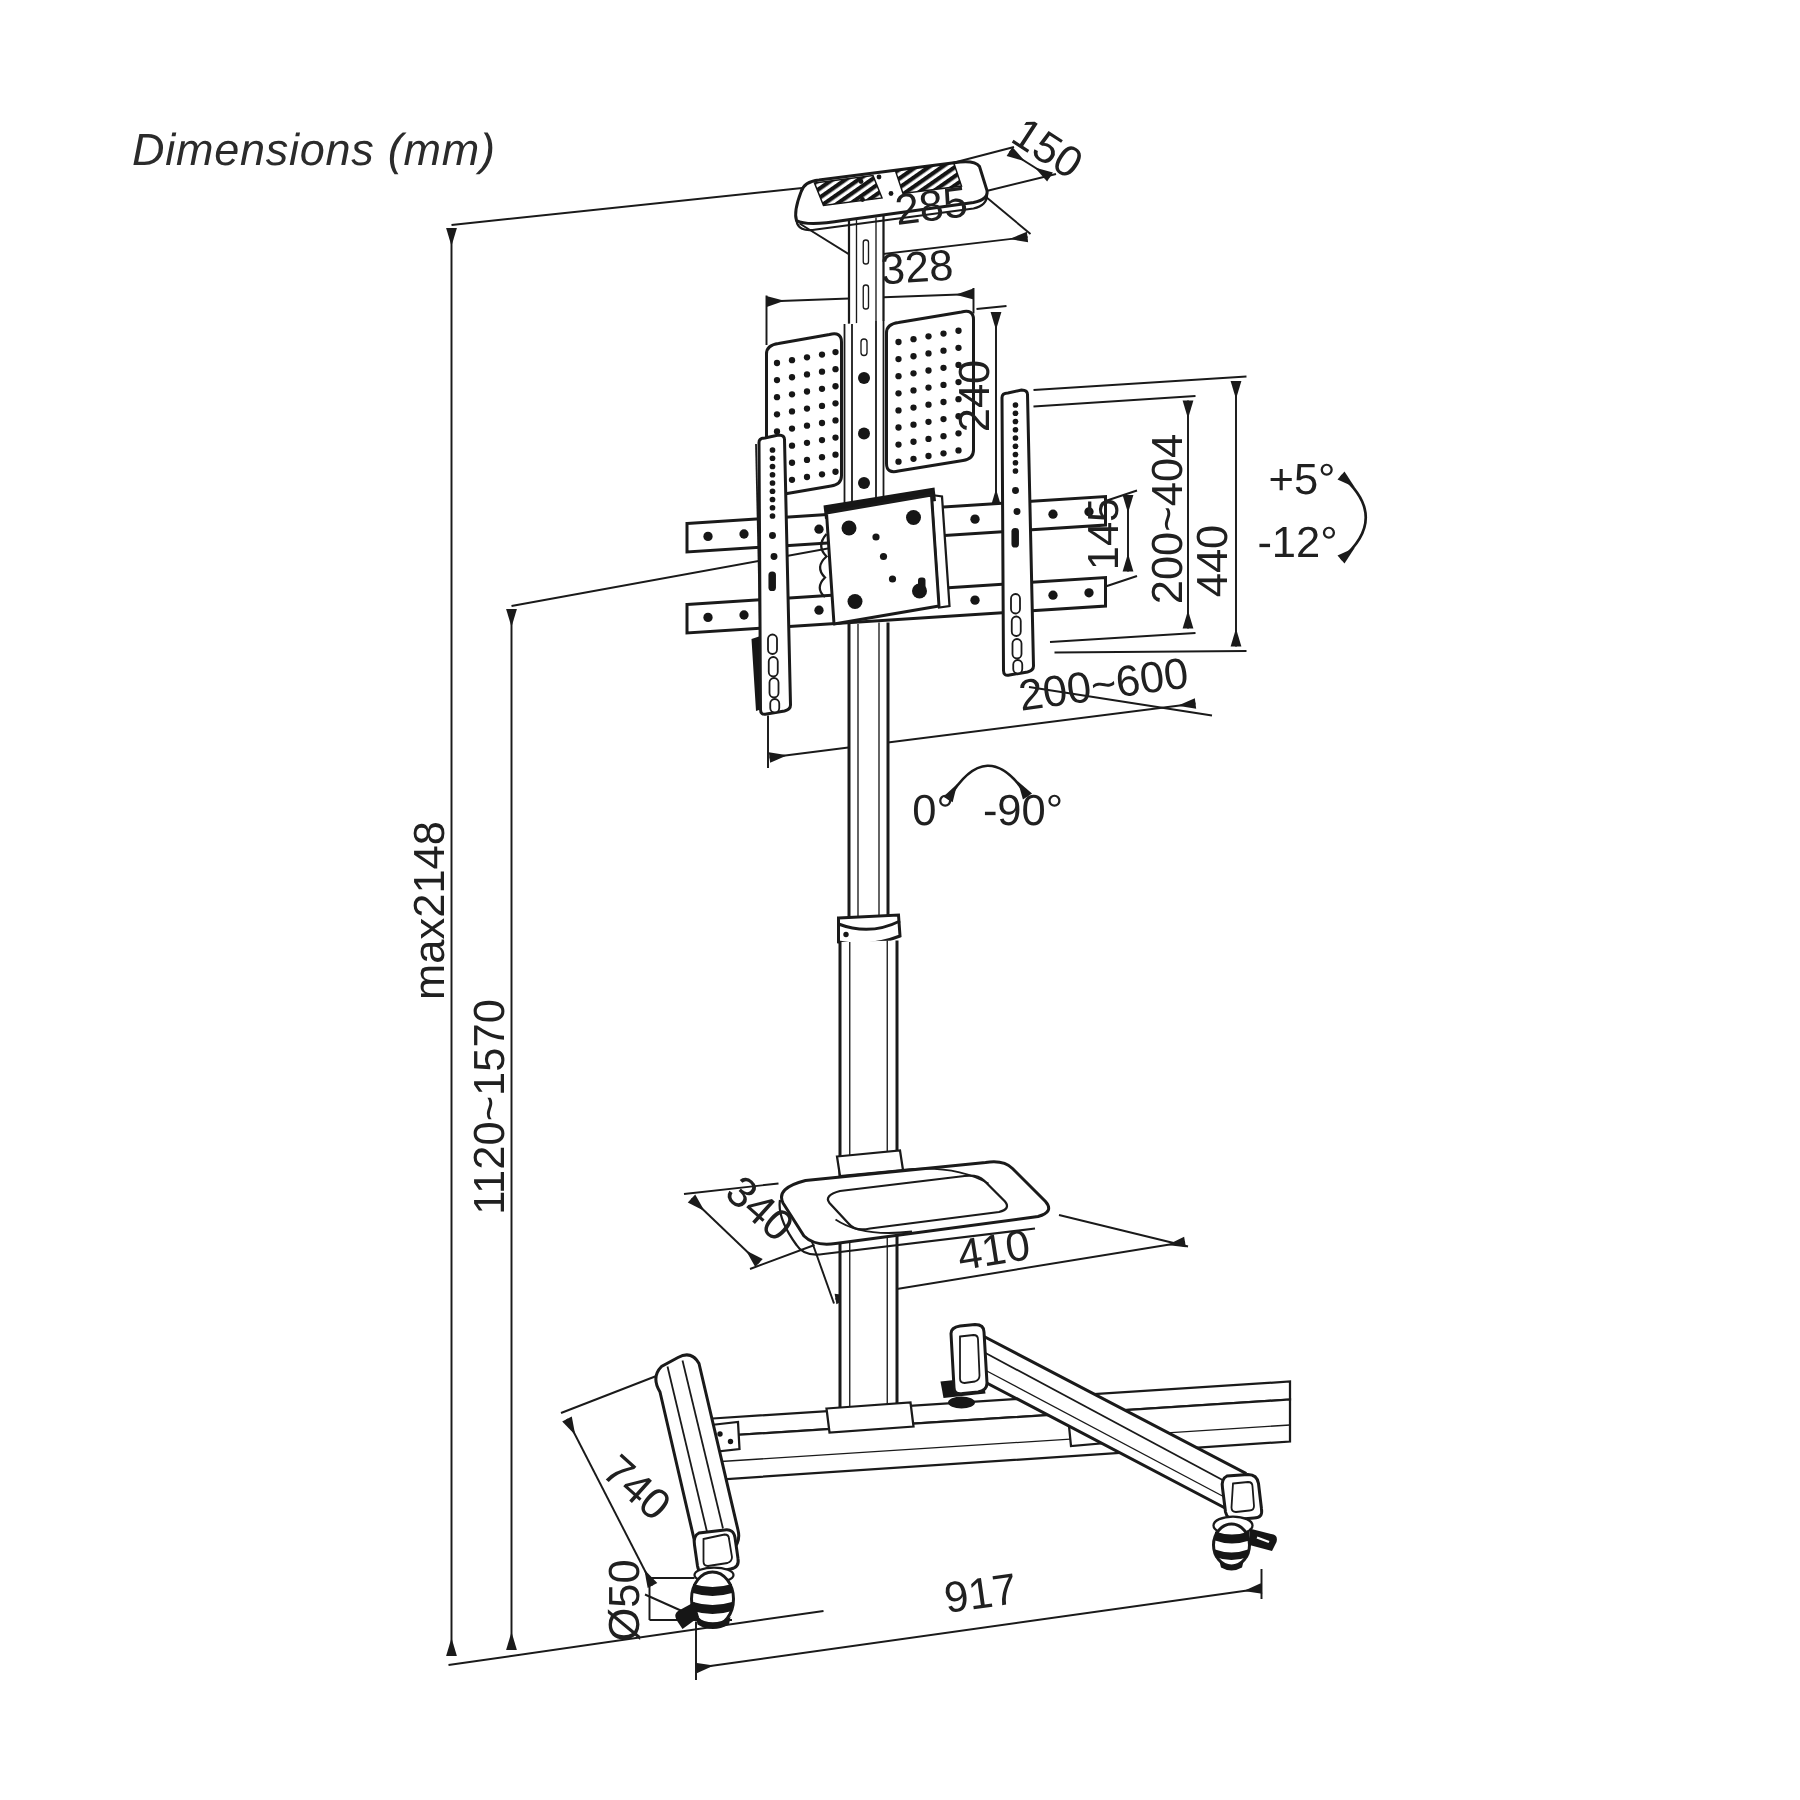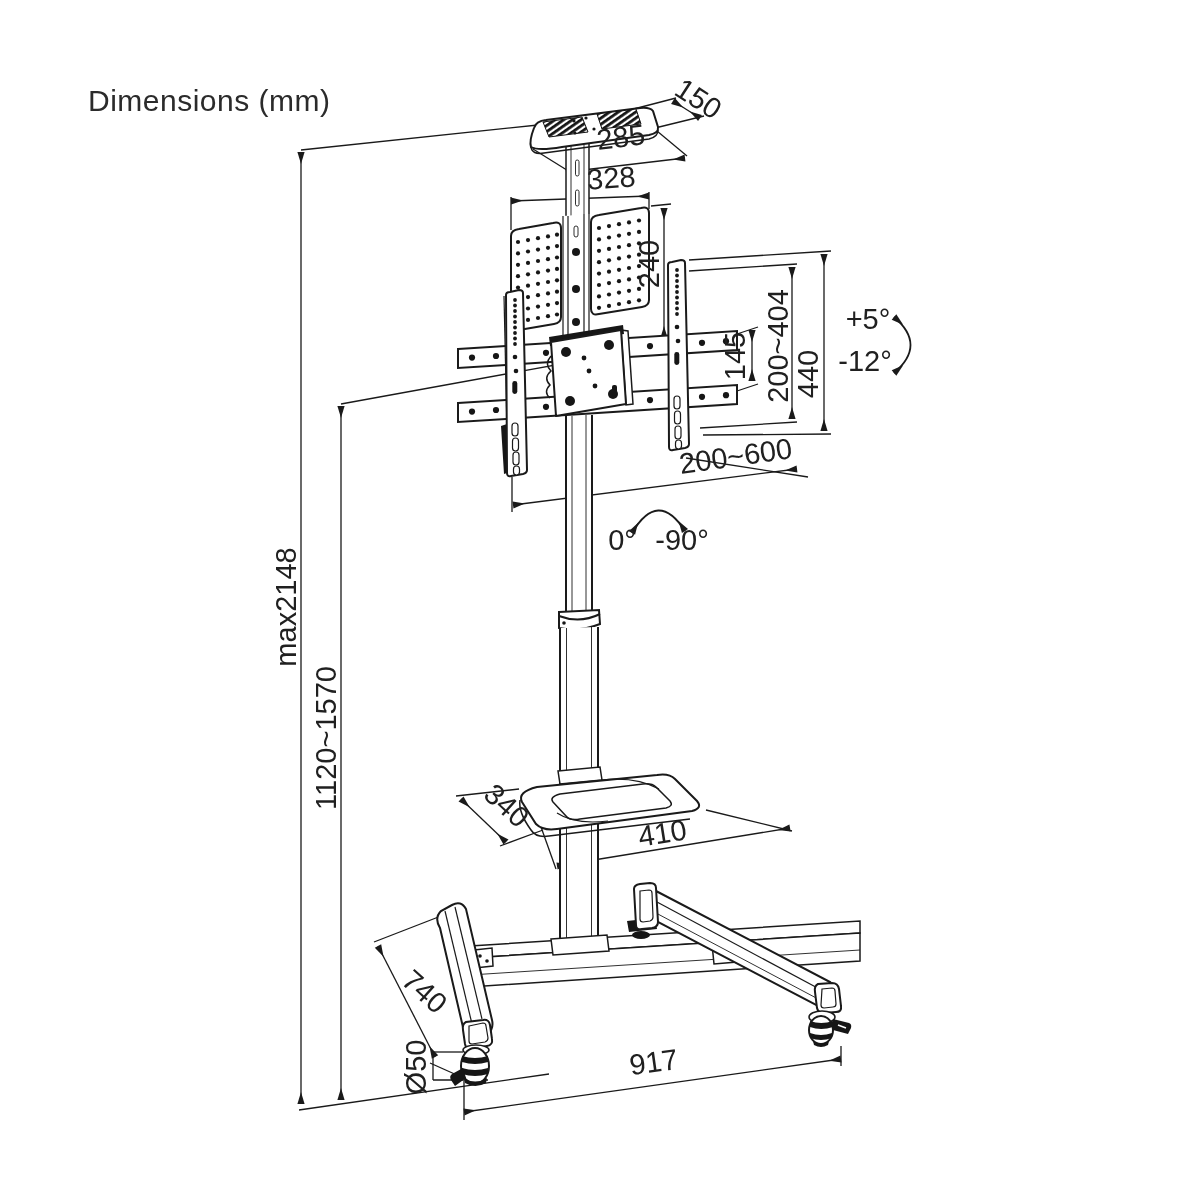--- a/index.html
+++ b/index.html
@@ -1,18 +1,18 @@
 <!DOCTYPE html>
 <html><head>
 <meta charset="utf-8">
 <style>
   html,body{margin:0;padding:0;background:#ffffff;width:1200px;height:1200px;overflow:hidden;}
   .stage{position:relative;width:1200px;height:1200px;background:#fff;}
   .title{position:absolute;left:88px;top:84px;font-family:"Liberation Sans",sans-serif;
-         font-size:30px;color:#2b2b2b;letter-spacing:.5px;font-weight:500;}
+         font-size:30px;color:#2b2b2b;letter-spacing:.5px;font-weight:500;font-style:italic;}
   svg{position:absolute;left:0;top:0;}
   svg text{font-family:"Liberation Sans",sans-serif;font-size:29px;fill:#202020;text-anchor:middle;}
   .st{stroke:#1a1a1a;fill:none;}
   .w2{stroke-width:2;}  .w15{stroke-width:1.5;} .w12{stroke-width:1.2;} .w08{stroke-width:.9;}
   .f{fill:#ffffff;}
   .dk{fill:#161616;stroke:none;}
   .dim{stroke:#1a1a1a;stroke-width:1.3;fill:none;}
 </style>
 </head>
 <body>

